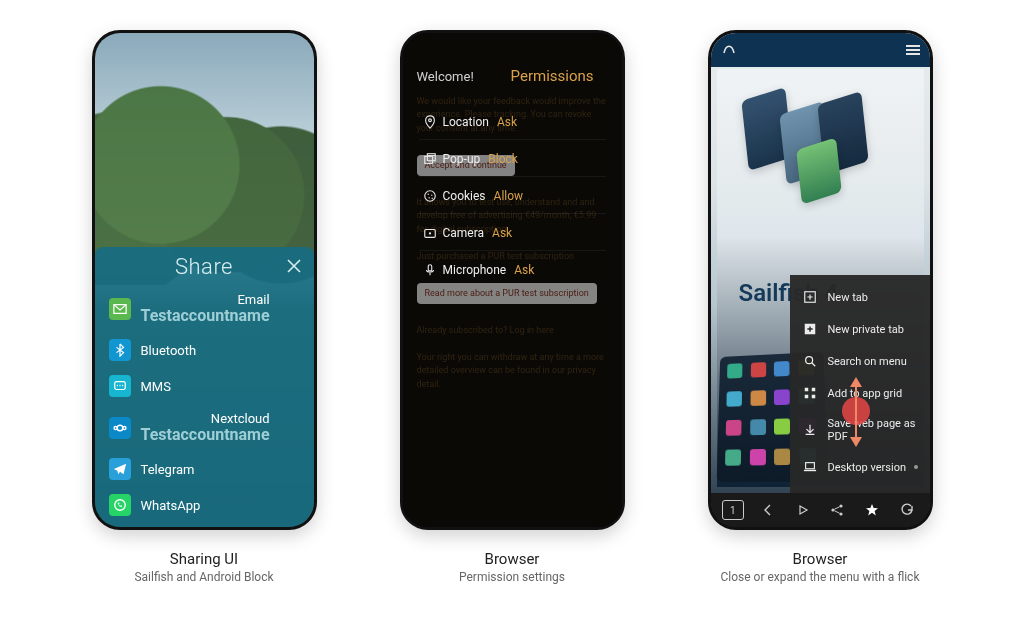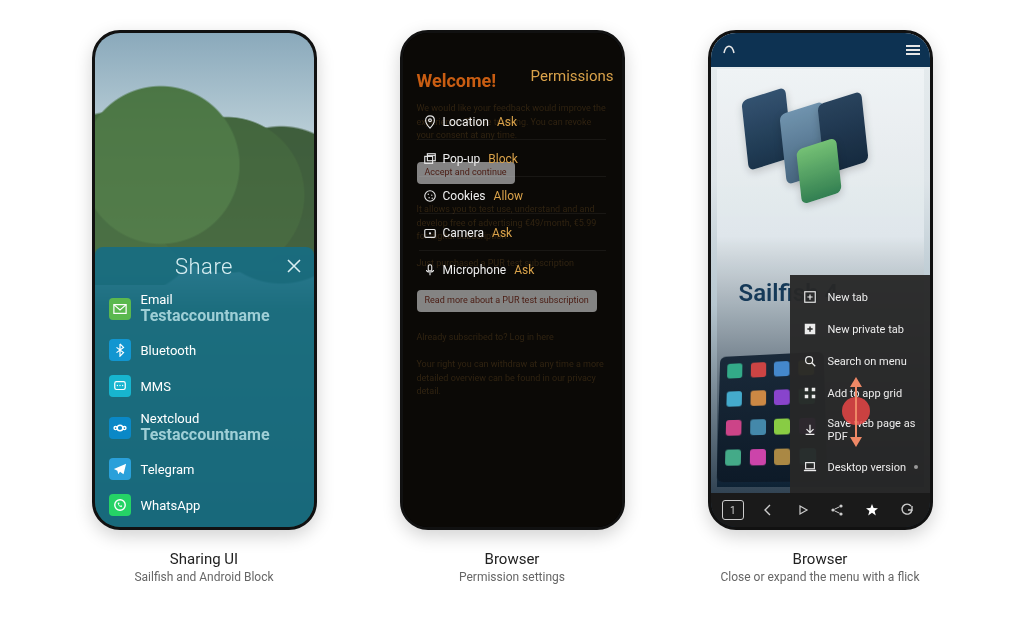--- a/index.html
+++ b/index.html
@@ -61,34 +61,34 @@
   .share-close svg { display: block; }
   .share-item {
     display: flex; align-items: center; gap: 10px;
     padding: 7px 14px;
     cursor: pointer;
   }
   .share-item .app-icon {
     width: 22px; height: 22px; border-radius: 4px; display: flex; align-items: center; justify-content: center;
     flex-shrink: 0;
   }
-  .share-item .texts { display: flex; flex-direction: column; }
+  .share-item .texts { display: flex; flex-direction: column; text-align: right; }
   .share-item .lbl { font-size: 13px; color: #fff; }
   .share-item .sublbl { font-size: 16px; color: #9fcfd6; margin-top: -1px; font-weight: bold; }
 
   
   .phone2-bg { position: absolute; inset: 0; background: #0b0906; }
   .phone2-underlay {
     position: absolute; inset: 0; padding: 14px; color: #3a2a14; font-size: 9px; line-height: 1.5;
     opacity: 0.8;
   }
-  .phone2-underlay .wel { color: #f97316; font-size: 18px; font-weight: bold; }
+  .phone2-underlay .wel { color: #ffffff; font-size: 13px; font-weight: normal; }
   .phone2-underlay .red { display: inline-block; background: #a3a3a3; padding: 4px 8px; border-radius: 4px; margin: 6px 0; color: #5c2419; }
   .perm-header {
-    position: absolute; top: 34px; right: 8px;
+    position: absolute; top: 34px; right: 28px;
     color: #d9a24a; font-size: 15px; font-weight: 400;
   }
   .perm-list {
     position: absolute; top: 72px; left: 16px; right: 16px;
     display: flex; flex-direction: column; gap: 2px;
   }
   .perm-row {
     display: flex; align-items: center; gap: 4px;
     padding: 8px 2px;
     border-bottom: 1px solid rgba(255,255,255,0.06);

